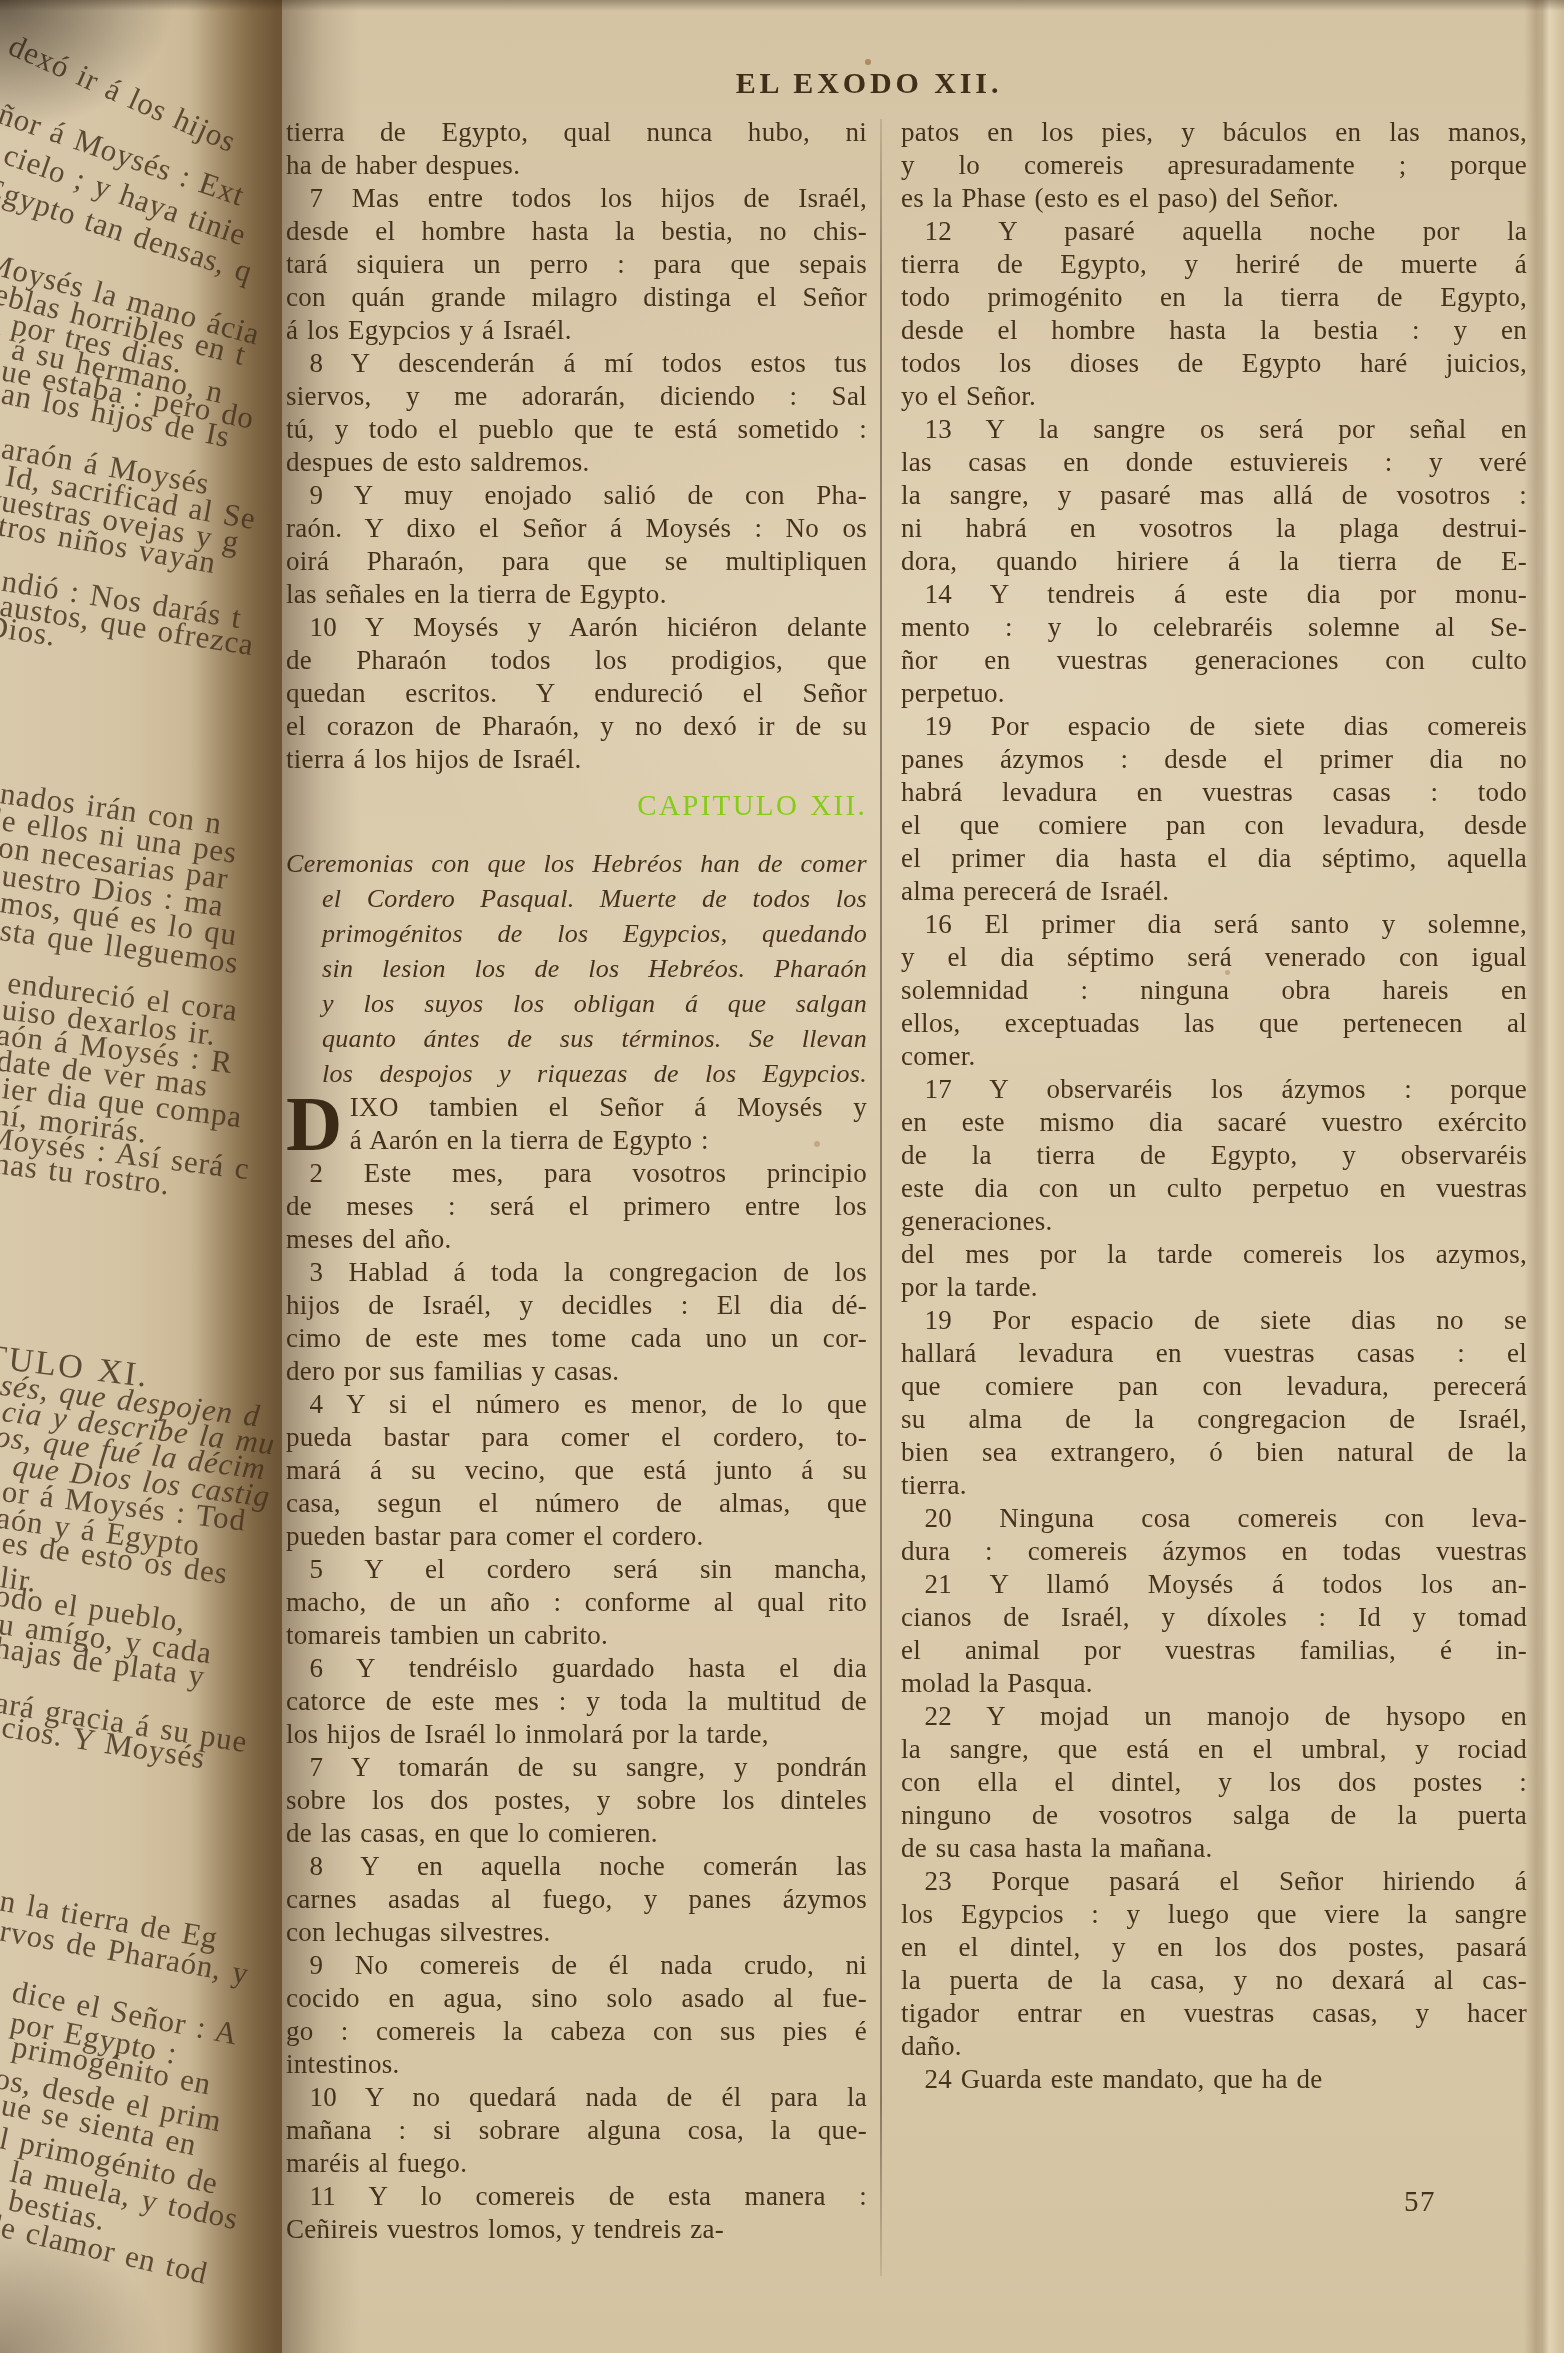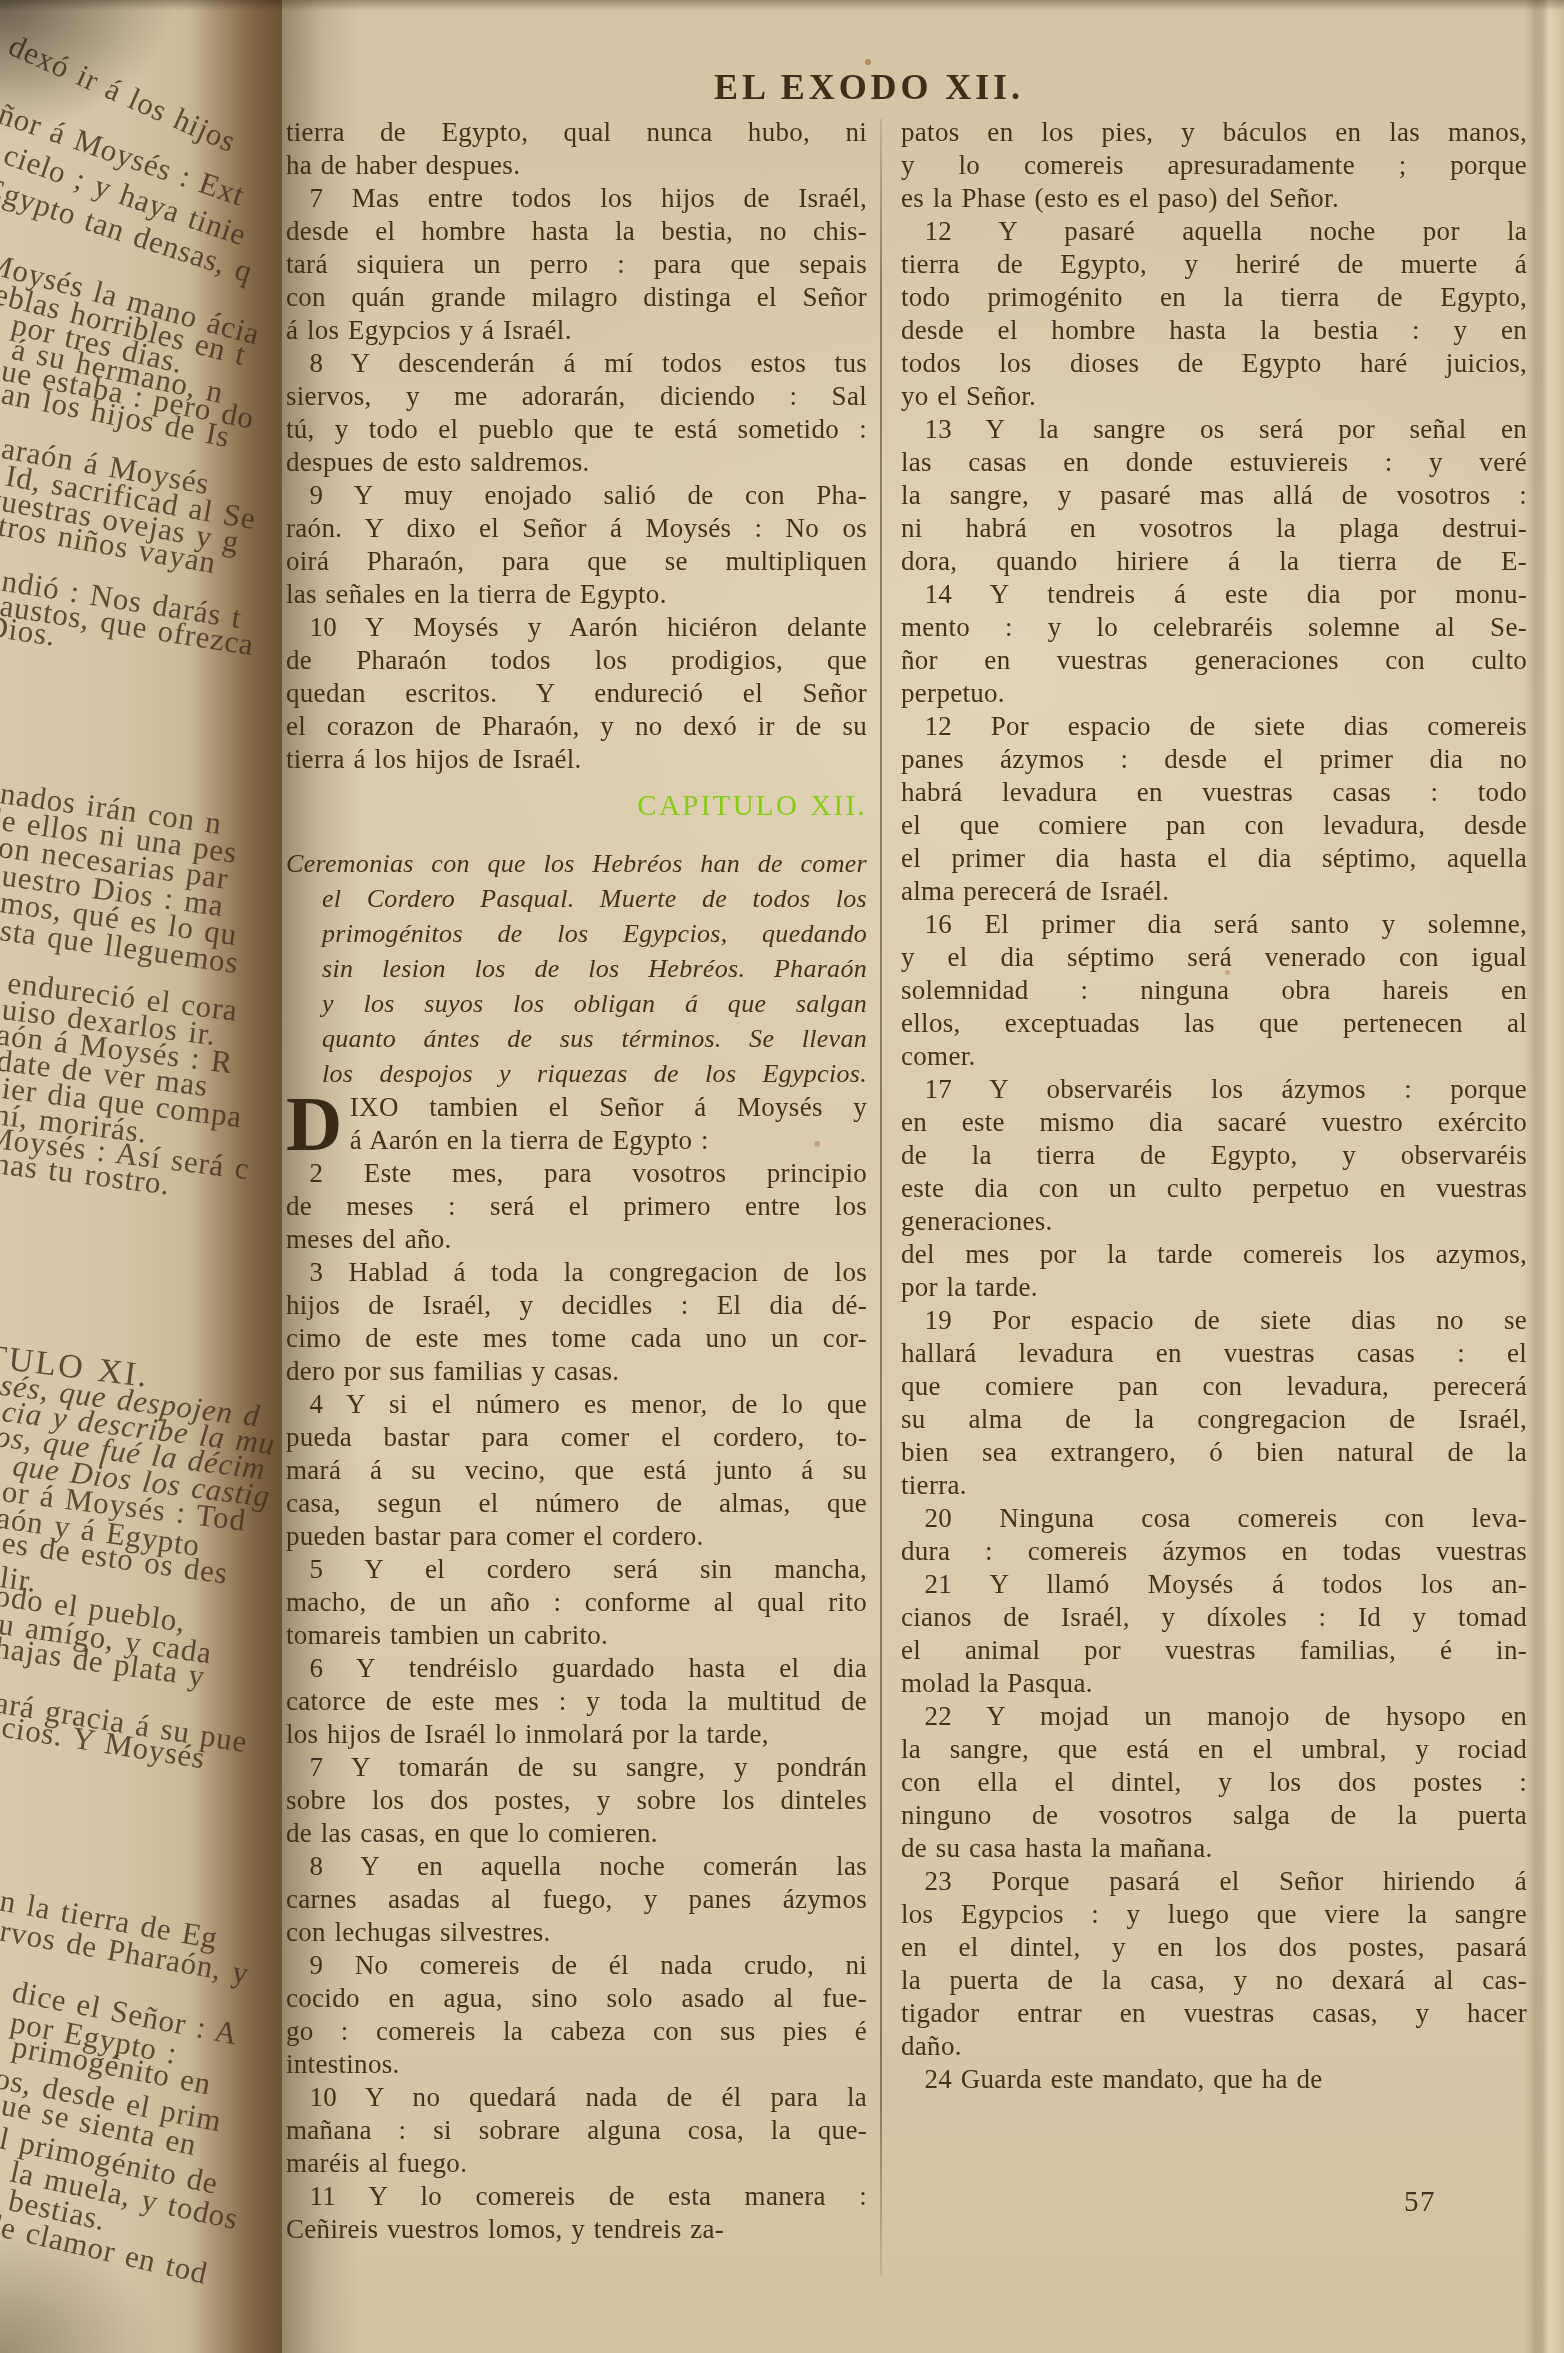--- a/index.html
+++ b/index.html
@@ -45,21 +45,21 @@
     position:absolute;right:0;top:0;width:41px;height:2354px;pointer-events:none;
     background:linear-gradient(90deg, rgba(110,85,55,0) 0%, rgba(110,85,55,.28) 30%, rgba(90,65,40,.18) 45%, #e2d4b6 62%, #d9c9a9 78%, #cdbb97 100%);
   }
   .top-edge{
     position:absolute;left:0;top:0;width:100%;height:11px;pointer-events:none;
     background:linear-gradient(180deg, rgba(45,32,18,.35), rgba(45,32,18,0));
   }
   
   .header{
     position:absolute;left:243px;top:66px;width:1252px;
-    text-align:center;font-size:36px;font-weight:bold;letter-spacing:3.9px;
+    text-align:center;font-size:30px;font-weight:bold;letter-spacing:3.9px;
     color:#412e1a;
   }
   
   .col{position:absolute;top:116px;color:#45311c;font-size:27px;word-spacing:1.6px;letter-spacing:0.3px;}
   .col-left{left:286px;width:581px;}
   .col-right{left:901px;width:626px;}
   .divider{
     position:absolute;left:880px;top:119px;width:1.6px;height:2157px;
     background:linear-gradient(180deg, rgba(75,55,35,.15), rgba(75,55,35,.55) 8%, rgba(75,55,35,.55) 92%, rgba(75,55,35,.12));
   }
@@ -271,21 +271,21 @@
       <div class="ln j">ni habrá en vosotros la plaga destrui-</div>
       <div class="ln j">dora, quando hiriere á la tierra de E-</div>
     </div>
     <div class="block para">
       <div class="ln j ind">14 Y tendreis á este dia por monu-</div>
       <div class="ln j">mento : y lo celebraréis solemne al Se-</div>
       <div class="ln j">ñor en vuestras generaciones con culto</div>
       <div class="ln">perpetuo.</div>
     </div>
     <div class="block para">
-      <div class="ln j ind">12 Por espacio de siete dias comereis</div>
+      <div class="ln j ind">19 Por espacio de siete dias comereis</div>
       <div class="ln j">panes ázymos : desde el primer dia no</div>
       <div class="ln j">habrá levadura en vuestras casas : todo</div>
       <div class="ln j">el que comiere pan con levadura, desde</div>
       <div class="ln j">el primer dia hasta el dia séptimo, aquella</div>
       <div class="ln">alma perecerá de Israél.</div>
     </div>
     <div class="block para">
       <div class="ln j ind">16 El primer dia será santo y solemne,</div>
       <div class="ln j">y el dia séptimo será venerado con igual</div>
       <div class="ln j">solemnidad : ninguna obra hareis en</div>

